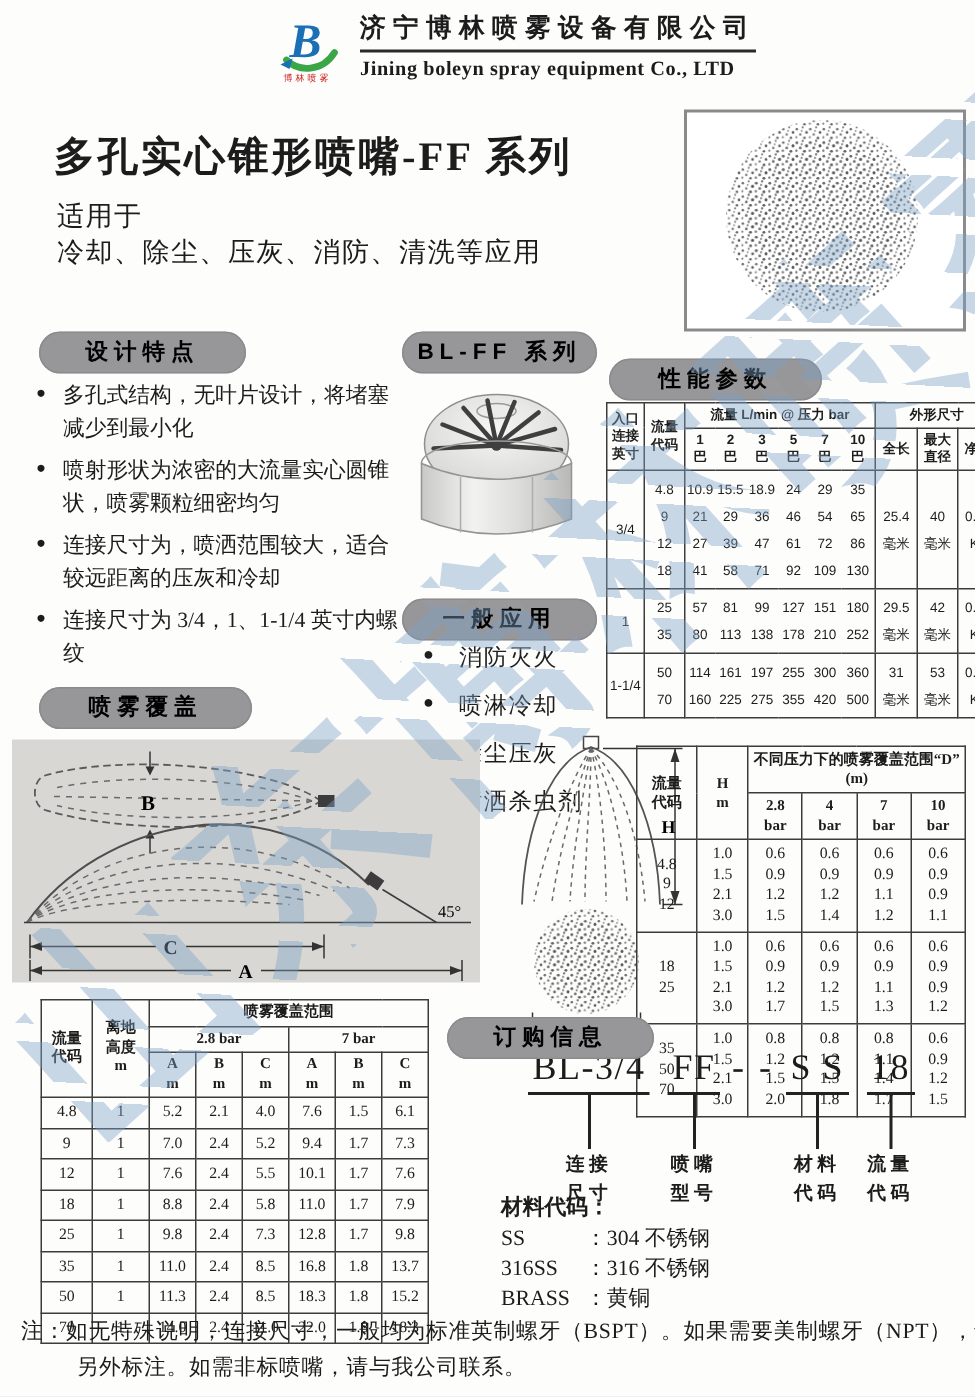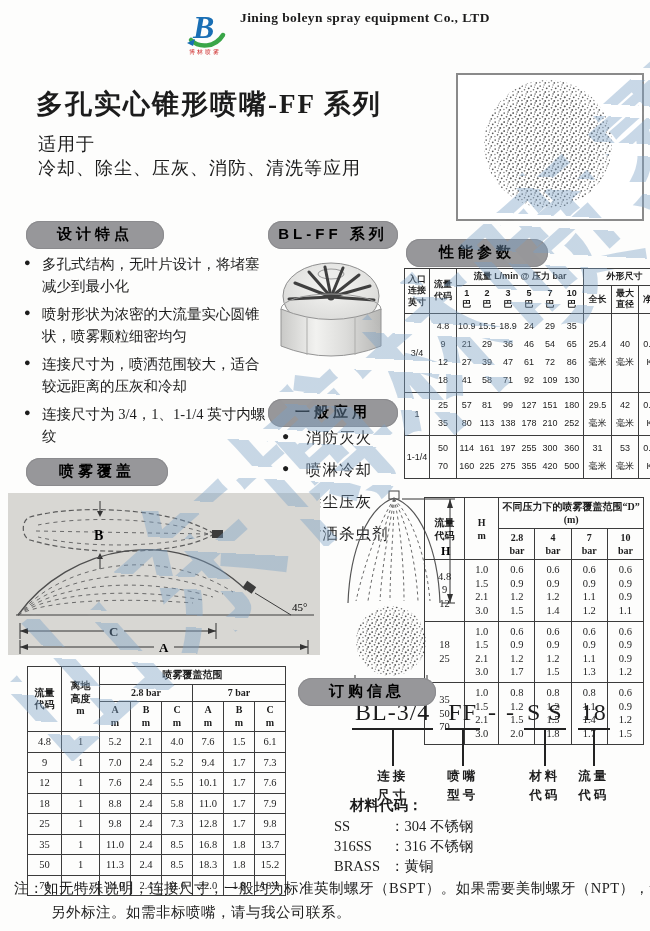--- a/index.html
+++ b/index.html
@@ -80,21 +80,21 @@
 
   
   .ordercode{position:absolute;left:352px;top:699px;display:flex;align-items:flex-start;gap:12px;}
   .seg{display:flex;flex-direction:column;align-items:center;}
   .seg .code{font-size:24px;border-bottom:2px solid #222;padding:0 3px 2px;letter-spacing:1px;white-space:nowrap;}
   .seg .tick{width:2px;height:36px;background:#222;}
   .seg .lbl{font-size:12.5px;font-weight:bold;letter-spacing:3px;text-align:center;line-height:1.5;margin-top:1px;}
   .dash{font-size:24px;margin:0 -4px;letter-spacing:2px;}
 
   .materials{position:absolute;left:334px;top:795px;font-size:14.5px;line-height:20px;}
-  .materials .mt{font-weight:bold;margin-bottom:1px;margin-left:16px;}
+  .materials .mt{font-weight:bold;margin-bottom:1px;}
   .mrow{display:flex;}
   .mcode{width:56px;}
 
   .footnote{position:absolute;left:14px;top:877px;width:626px;font-size:14.5px;line-height:1.65;
             padding-left:2.55em;text-indent:-2.55em;letter-spacing:0.5px;}
 
   svg text{font-family:"Liberation Serif","DejaVu Serif",serif;}
 </style>
 </head>
 <body>
@@ -131,20 +131,21 @@
   <div class="layer">
 
     <div class="header">
       <svg class="logo" width="48" height="50" viewBox="0 0 48 50">
         <text x="10" y="31" font-size="32" font-weight="bold" font-style="italic" fill="#1a6fb5">B</text>
         <path d="M8,33 C16,41 32,41 40,28" stroke="#3aa648" stroke-width="4.5" fill="none" stroke-linecap="round"></path>
         <path d="M4,36 l8,-4 -2,7 z" fill="#1a6fb5"></path>
         <text x="6" y="47" font-size="6" fill="#cc2222" letter-spacing="2">博林喷雾</text>
       </svg>
       <div class="hdr-text">
+        <div class="cn">济宁博林喷雾设备有限公司</div>
         <div class="en">Jining boleyn spray equipment Co., LTD</div>
       </div>
     </div>
 
     <div class="title">多孔实心锥形喷嘴-FF 系列</div>
     <div class="fit-label">适用于</div>
     <div class="fit-apps">冷却、除尘、压灰、消防、清洗等应用</div>
 
     <div class="dotbox">
       <svg width="180" height="140" viewBox="0 0 180 140">

